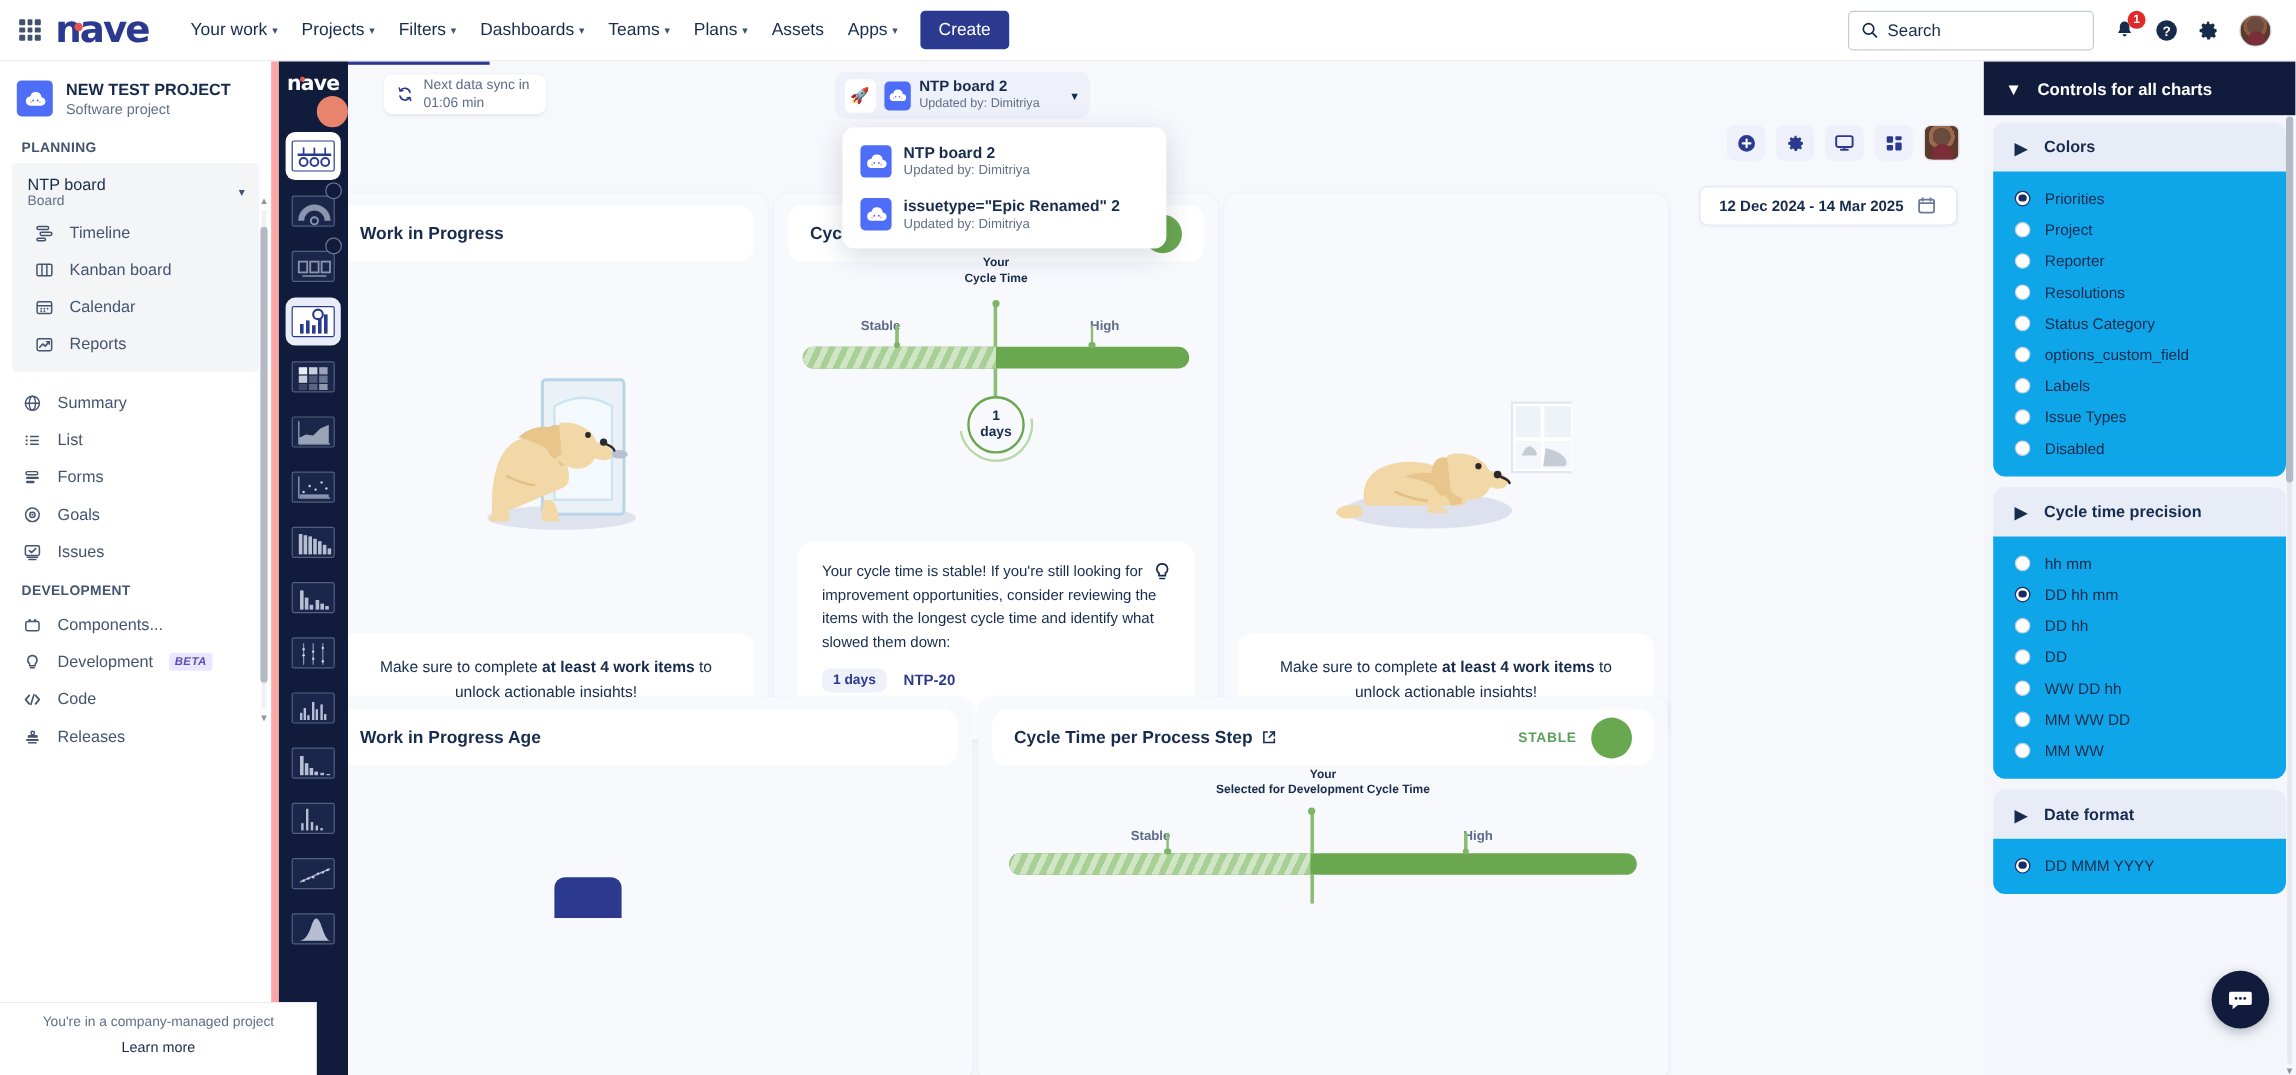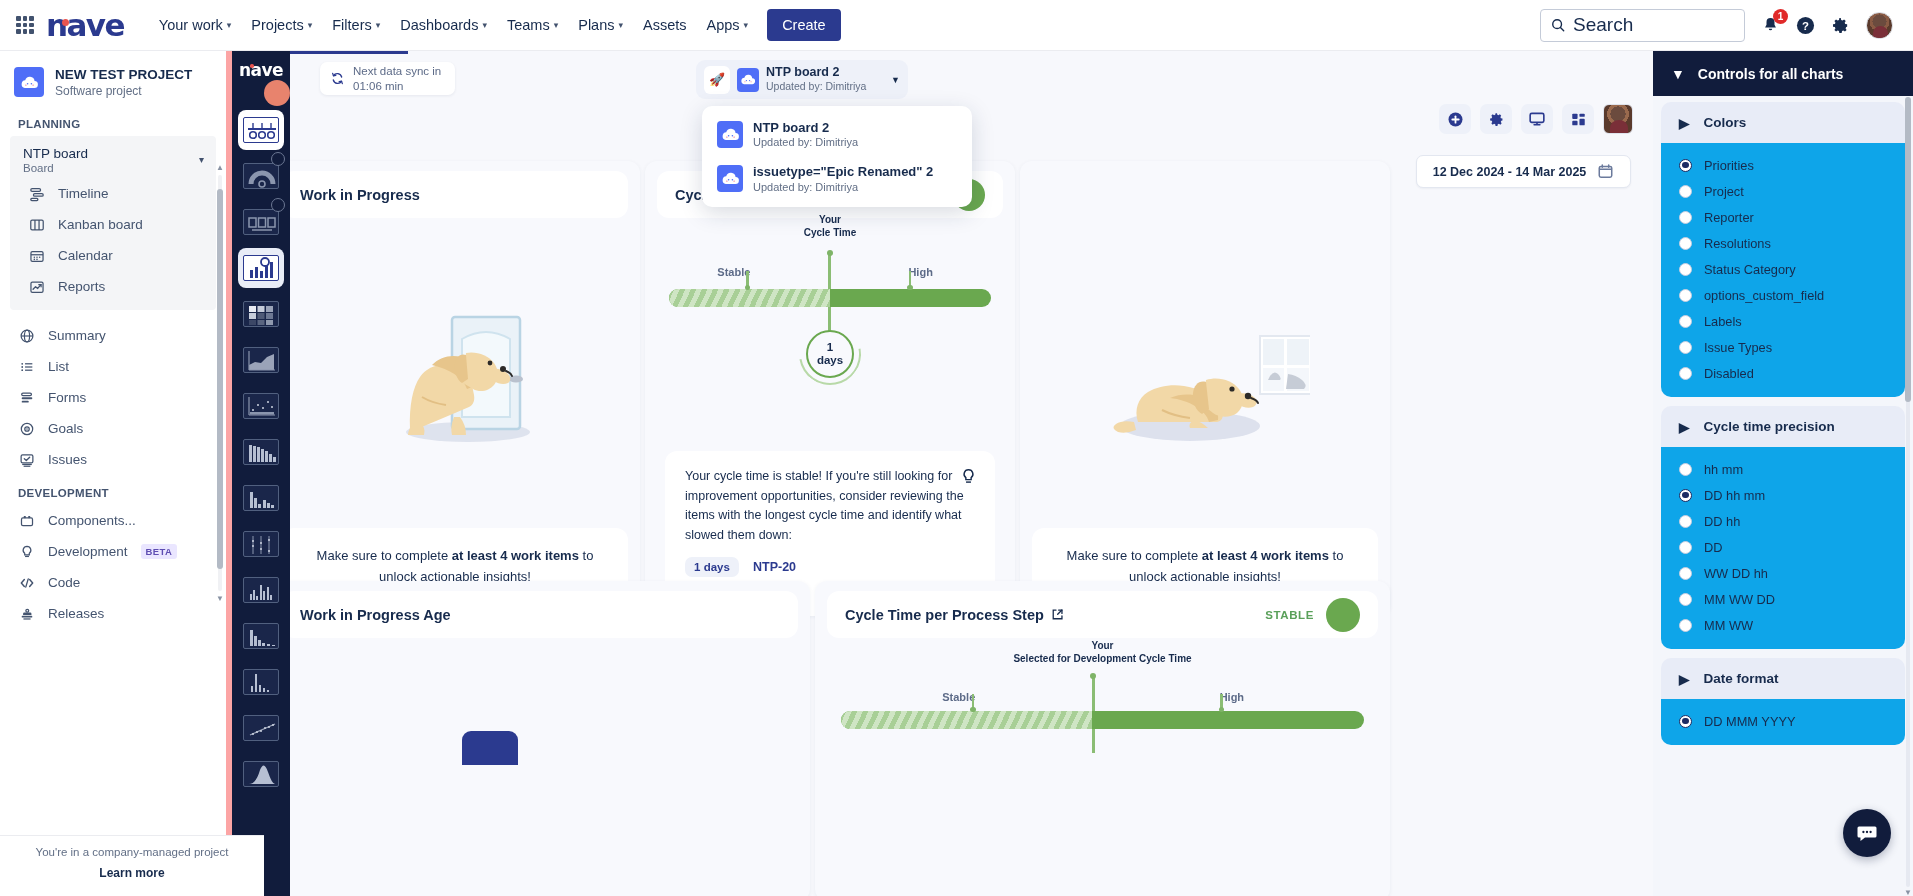--- a/index.html
+++ b/index.html
@@ -27,21 +27,21 @@
     background:#e8544f; left: 16px; top: 9px; }
   .jira-nav { display:flex; align-items:center; gap: 2px; }
   .jira-nav-item { font-size: 14.5px; color: #172b4d; padding: 7px 9px;
     border-radius: 3px; cursor: pointer; white-space: nowrap; display:flex; align-items:center; gap:4px;}
   .caret { font-size: 9px; color:#42526e; }
   .create-btn { background: #2b3a8f; color:#fff; font-size:14.5px; font-weight:500;
     padding: 8px 15px; border-radius: 4px; margin-left: 10px; cursor:pointer; }
   .topbar-right { margin-left:auto; display:flex; align-items:center; gap: 16px; padding-right: 6px;}
   .search-box { width: 205px; height: 33px; border:1px solid #c4cbd8; border-radius:4px;
     display:flex; align-items:center; padding: 0 10px; gap: 8px; background:#fff; cursor:text;}
-  .search-box span.ph { font-size: 19px; color:#172b4d; }
+  .search-box span.ph { font-size: 14px; color:#172b4d; }
   .ic-btn { position:relative; cursor:pointer; display:flex; align-items:center; }
   .badge { position:absolute; top:-7px; right:-8px; background:#e02a2a; color:#fff;
     font-size:10px; font-weight:700; border-radius:50%; width:15px; height:15px;
     display:flex; align-items:center; justify-content:center; }
   .avatar { width:27px; height:27px; border-radius:50%;
     background: radial-gradient(circle at 50% 34%, #6b4b3e 0 34%, #8a5b44 34% 48%, #5a3a2c 48% 100%);
     border: 1px solid #d6d9e0; cursor:pointer; overflow:hidden; position:relative;}
   .avatar::after{content:"";position:absolute;left:6px;top:13px;width:15px;height:14px;
     background:#7a2f38;border-radius:50% 50% 0 0;}
 
@@ -56,29 +56,29 @@
   .sect-label { font-size:11.5px; font-weight:700; color:#44546f; letter-spacing:.3px;
     padding: 12px 14px 6px 18px; }
   .nav-group { background:#f4f5f7; border-radius:4px; margin: 0 10px; padding: 6px 0 8px 0; }
   .ntp-row { display:flex; align-items:center; padding: 4px 12px 4px 13px; cursor:pointer;}
   .ntp-title { font-size:13.5px; color:#172b4d; line-height:1.2;}
   .ntp-sub { font-size:11.5px; color:#626f86; }
   .nav-item { display:flex; align-items:center; gap:13px; padding: 7px 12px 7px 14px;
     font-size:13.5px; color:#44546f; cursor:pointer; border-radius:3px; margin: 0 4px;}
   .nav-item .ic { width:17px; height:17px; flex:none; display:flex;align-items:center;justify-content:center;}
   .beta-tag { font-size:9.5px; font-weight:700; color:#5e4db2; background:#eae6ff;
-    border-radius:3px; padding:2px 5px; letter-spacing:.4px;}
+    border-radius:3px; padding:2px 5px; letter-spacing:.4px;font-style:italic;}
   .sb-scroll { position:absolute; right:3px; top:112px; width:6px; height:440px; }
   .sb-scroll .track{position:absolute;top:12px;bottom:12px;left:1px;width:4px;background:#f0f1f4;border-radius:3px;}
   .sb-scroll .thumb{position:absolute;top:26px;left:0;width:6px;height:380px;background:#b3bac5;border-radius:3px;}
   .sb-scroll .ar{position:absolute;left:-1px;font-size:8px;color:#8993a4;}
   .proj-foot { position:absolute; bottom:0; left:0; width:264px; padding: 10px 0 16px 0;
     border-top:1px solid #ebecf0; text-align:center; background:#fff;}
   .proj-foot .t1 { font-size:11.5px; color:#626f86; }
-  .proj-foot .t2 { font-size:12px; color:#172b4d; font-weight:700; margin-top:8px; cursor:pointer;}
+  .proj-foot .t2 { font-size:12px; color:#172b4d; font-weight:400; margin-top:8px; cursor:pointer;}
 
   
   .rail { position:absolute; top:51px; left:232px; width:58px; height:845px;
     background:#111c3c; z-index:28; overflow:hidden;}
   .rail-logo { color:#fff; font-size:17px; font-weight:700; letter-spacing:-.6px;
     text-align:center; padding: 9px 0 2px 0; font-family:"DejaVu Sans", sans-serif; position:relative;}
   .rail-logo .d{position:absolute;width:3.5px;height:3.5px;background:#e8544f;border-radius:50%;left:18px;top:13px;}
   .rail-blob{position:absolute;width:26px;height:26px;border-radius:50%;background:#e8836d;left:32px;top:29px;}
   .rail-item { width:46px; height:40px; margin: 6px auto 0 auto; border-radius:8px;
     display:flex; align-items:center; justify-content:center; cursor:pointer; position:relative;}

